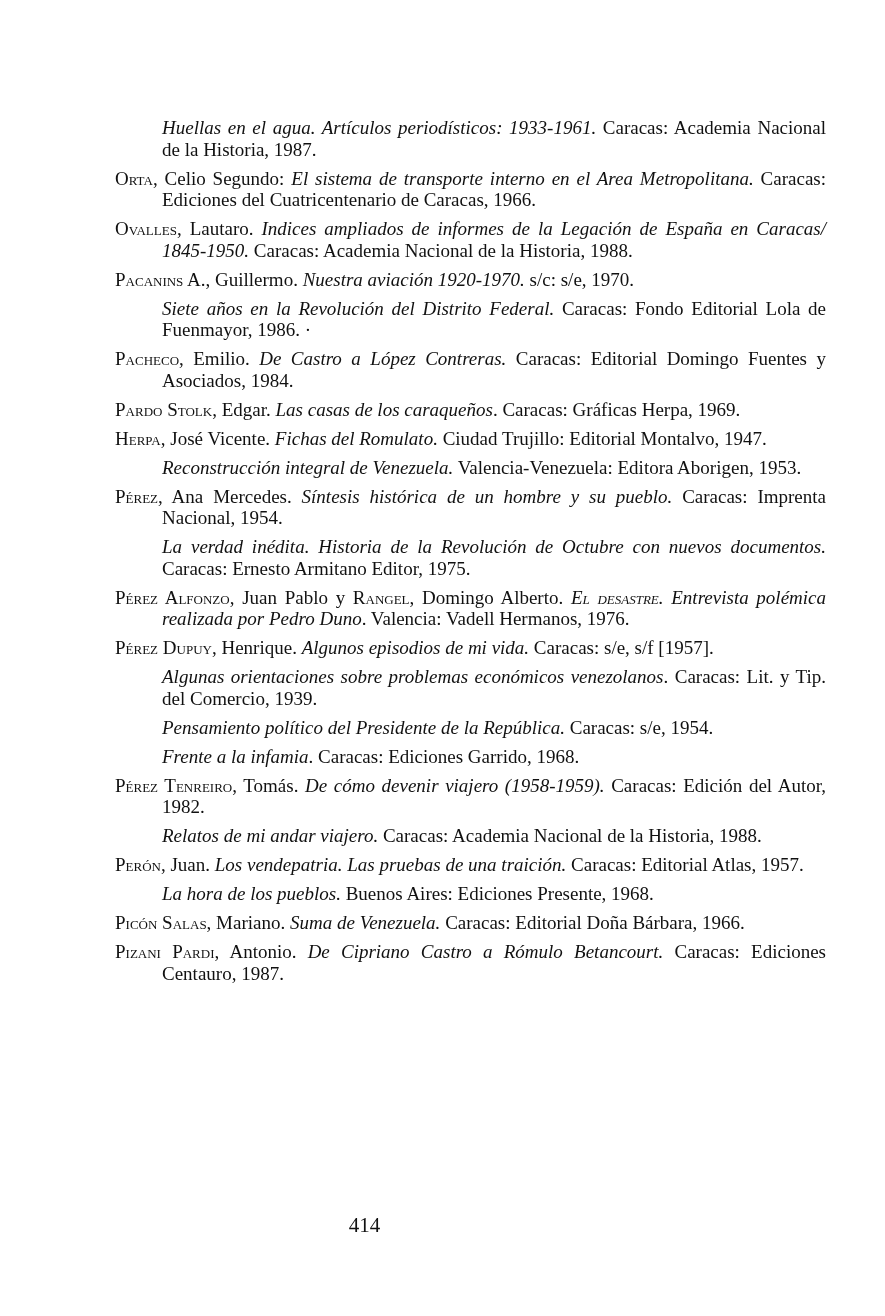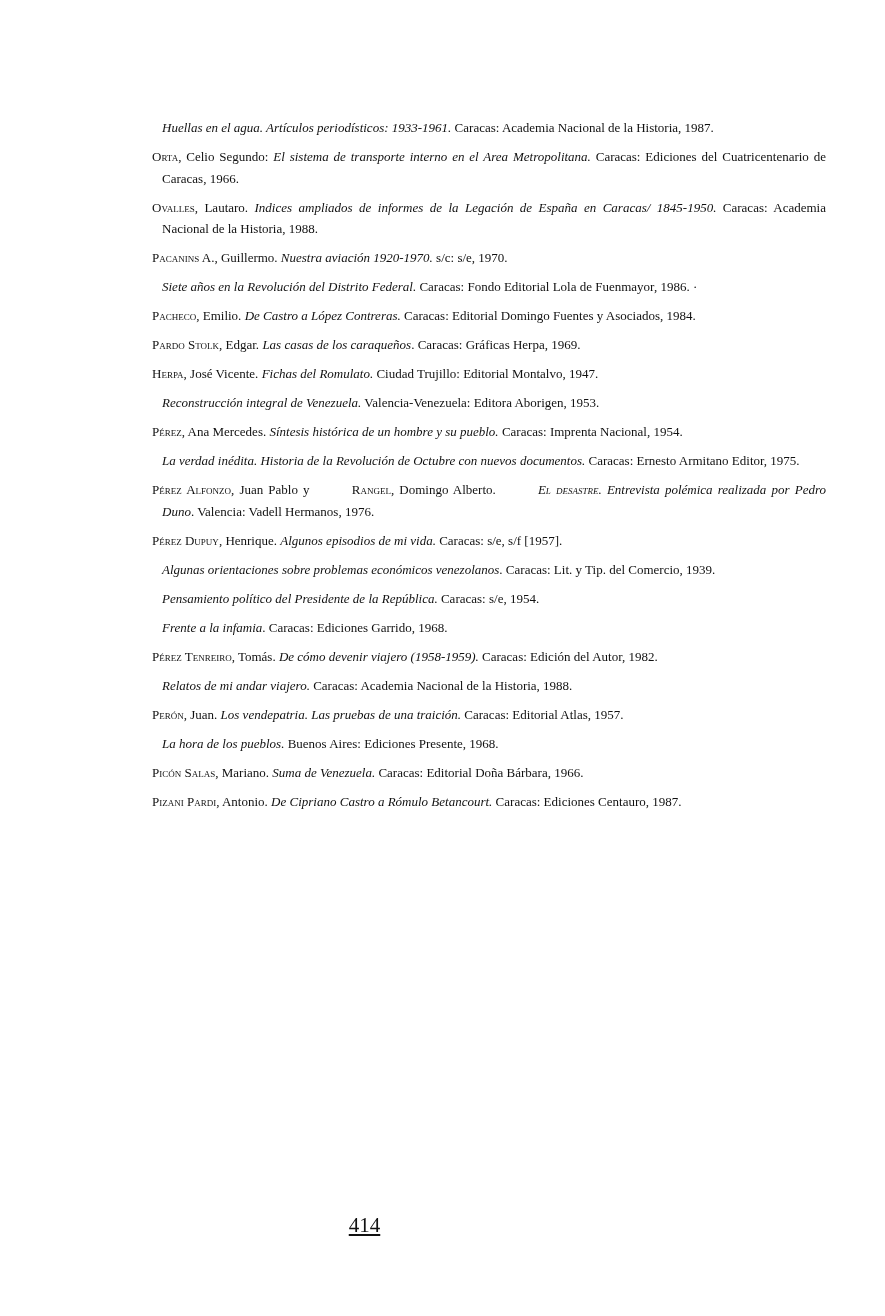--- a/index.html
+++ b/index.html
@@ -1,25 +1,25 @@
 <!DOCTYPE html>
 <html><head>
 <meta charset="utf-8">
 <style>
   html, body { margin: 0; padding: 0; background: #ffffff; }
   body { width: 885px; height: 1316px; position: relative; overflow: hidden;
          font-family: "Liberation Serif", "DejaVu Serif", serif; color: #111; }
   .page { position: absolute; left: 115px; top: 117px; width: 711px; }
-  .entry { font-size: 13px; line-height: 21.5px; margin: 0 0 7.5px 0;
+  .entry { font-size: 19px; line-height: 21.5px; margin: 0 0 7.5px 0;
            padding-left: 47px; text-indent: -47px; text-align: justify; }
   .entry.sub { padding-left: 47px; text-indent: 0; }
-  .sc { font-variant: small-caps; margin-left: 37px; }
+  .sc { font-variant: small-caps; }
   .it { font-style: italic; }
   .pagenum { position: absolute; top: 1213px; left: 0; width: 729px; text-align: center;
-             font-size: 21px; text-decoration: underline; }
+             font-size: 21px; }
 </style>
 </head>
 <body>
 
 <div class="page" id="biblio">
     <p class="entry sub"><span class="it">Huellas en el agua. Artículos periodísticos: 1933-1961.</span><span class=""> Caracas: Academia Nacional de la Historia, 1987.</span></p>
     <p class="entry"><span class="sc">Orta</span><span class="">, Celio Segundo: </span><span class="it">El sistema de transporte interno en el Area Metropolitana.</span><span class=""> Caracas: Ediciones del Cuatricentenario de Caracas, 1966.</span></p>
     <p class="entry"><span class="sc">Ovalles</span><span class="">, Lautaro. </span><span class="it">Indices ampliados de informes de la Legación de España en Caracas/ 1845-1950.</span><span class=""> Caracas: Academia Nacional de la Historia, 1988.</span></p>
     <p class="entry"><span class="sc">Pacanins</span><span class=""> A., Guillermo. </span><span class="it">Nuestra aviación 1920-1970.</span><span class=""> s/c: s/e, 1970.</span></p>
     <p class="entry sub"><span class="it">Siete años en la Revolución del Distrito Federal.</span><span class=""> Caracas: Fondo Editorial Lola de Fuenmayor, 1986. ·</span></p>

